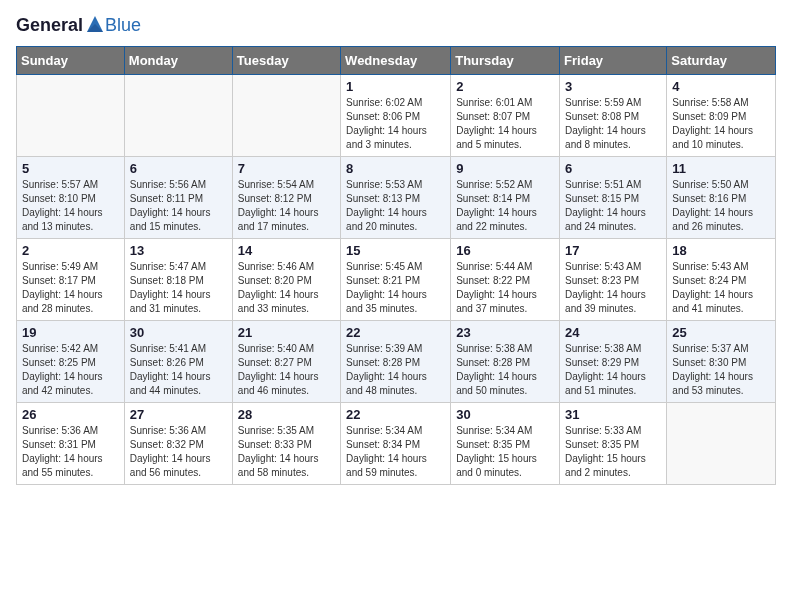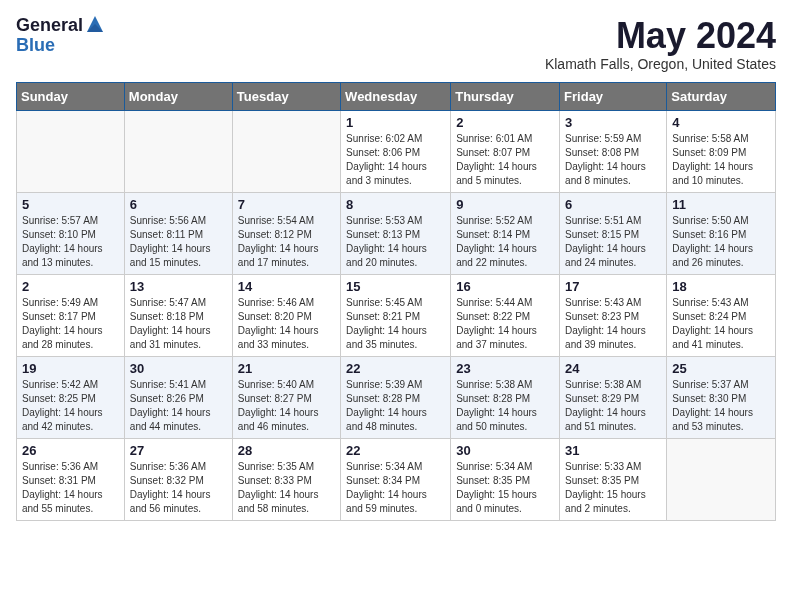--- a/index.html
+++ b/index.html
@@ -15,31 +15,31 @@
       justify-content: space-between;
       align-items: flex-start;
       margin-bottom: 10px;
     }
     .logo {
       display: flex;
       align-items: center;
     }
     .logo-text {
       display: flex;
-      flex-direction: column;
+      flex-direction: row;
       line-height: 1.1;
     }
     .logo-general {
       font-size: 18px;
       font-weight: bold;
       color: #1a1a2e;
     }
     .logo-blue {
       font-size: 18px;
-      font-weight: bold;
+      font-weight: normal;
       color: #2a6db5;
     }
     .logo-icon {
       width: 20px;
       height: 20px;
       margin-left: 2px;
       margin-top: -4px;
     }
     .title-area {
       text-align: right;
@@ -105,24 +105,20 @@
       <span style="display:flex;align-items:center;">
         <span class="logo-general">General</span>
         <svg class="logo-icon" viewBox="0 0 20 20">
           <polygon points="2,18 10,2 18,18" fill="#2a6db5"></polygon>
           <polygon points="10,10 18,18 2,18" fill="#1a4a8a" opacity="0.5"></polygon>
         </svg>
       </span>
       <span class="logo-blue">Blue</span>
     </div>
   </div>
-  <div class="title-area">
-    <div class="month-title">May 2024</div>
-    <div class="location">Klamath Falls, Oregon, United States</div>
-  </div>
 </div>
 
 <table class="calendar">
   <thead>
     <tr>
     <th>Sunday</th>
         <th>Monday</th>
         <th>Tuesday</th>
         <th>Wednesday</th>
         <th>Thursday</th>

